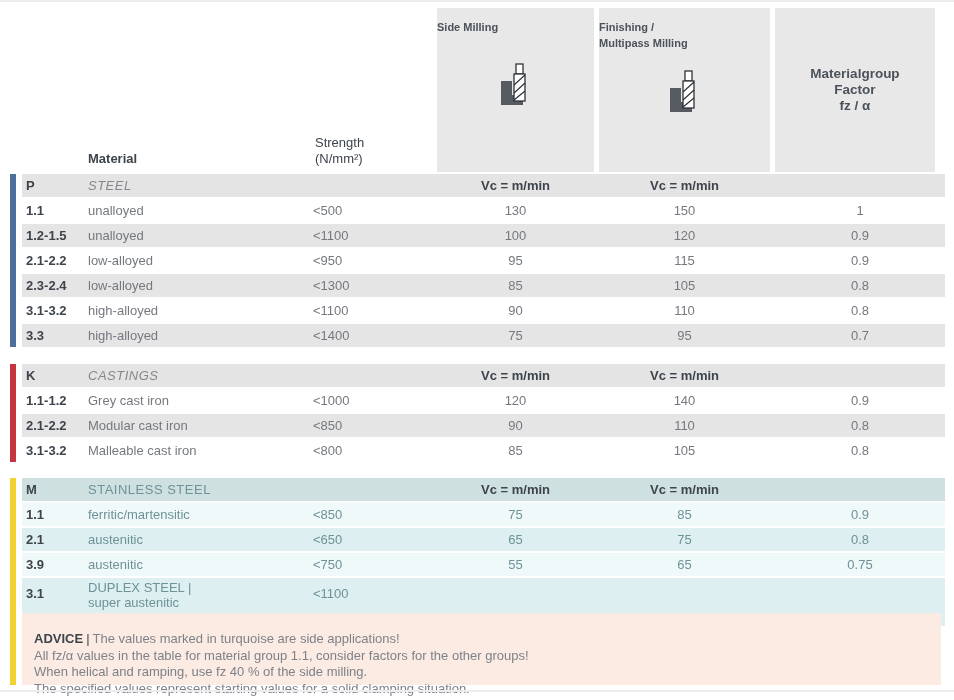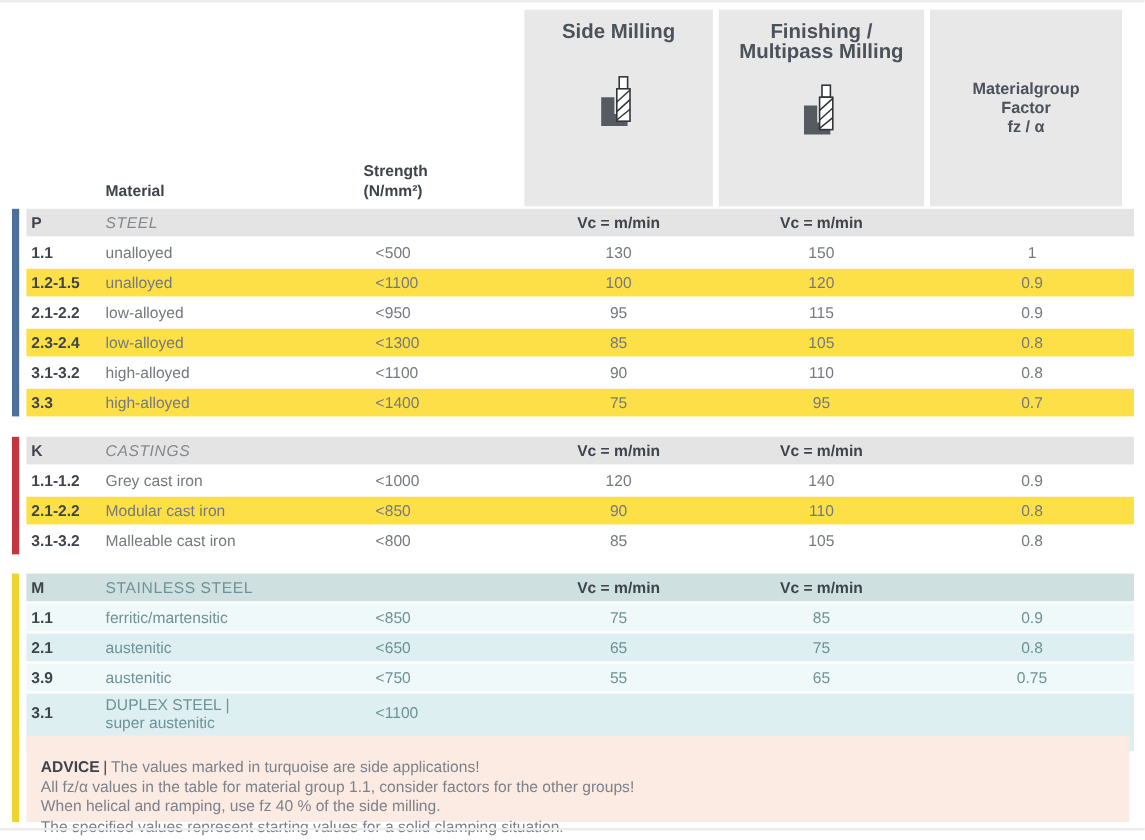--- a/index.html
+++ b/index.html
@@ -6,29 +6,29 @@
   .page{position:relative;width:954px;height:700px;background:#ffffff;overflow:hidden;
         font-family:"Liberation Sans","DejaVu Sans",sans-serif;}
   .hairline-top{position:absolute;left:0;top:0;width:954px;height:2px;background:#ececec;}
   .hairline-bottom{position:absolute;left:0;top:690px;width:954px;height:2px;background:#ececec;}
 
   
   .hdr-box{position:absolute;top:8px;height:164px;background:#e8e8e8;}
   .box-side{left:437px;width:157px;}
   .box-fin{left:599px;width:171px;}
   .box-fac{left:775px;width:160px;}
-  .hdr-title{padding-top:11px;text-align:center;font-weight:bold;font-size:17px;
+  .hdr-title{padding-top:11px;text-align:left;font-weight:bold;font-size:11px;
              line-height:16px;color:#4b525a;}
   .tool-icon{position:absolute;left:50%;top:55px;transform:translateX(-50%);}
   .fac-text{position:absolute;left:0;top:58px;width:100%;text-align:center;font-weight:bold;
             font-size:13.5px;line-height:16px;color:#4b525a;}
 
   
   .lbl-material{position:absolute;left:88px;top:151px;font-weight:bold;font-size:13px;color:#3e444c;}
-  .lbl-strength{position:absolute;left:303px;top:135px;font-weight:bold;font-size:13px;
+  .lbl-strength{position:absolute;left:315px;top:135px;font-weight:normal;font-size:13px;
                 line-height:16px;color:#3e444c;}
 
   
   .bar{position:absolute;left:10px;width:6px;}
   .bar-p{top:174px;height:173px;background:#4d6f9b;}
   .bar-k{top:364px;height:98px;background:#c43540;}
   .bar-m{top:478px;height:207px;background:#f1d230;}
 
   
   .section{position:absolute;left:22px;width:923px;}
@@ -41,21 +41,21 @@
   .c-mat{left:66px;width:220px;}
   .c-str{left:291px;width:120px;}
   .c-side{left:415px;width:157px;text-align:center;}
   .c-fin{left:577px;width:171px;text-align:center;}
   .c-fac{left:753px;width:170px;text-align:center;}
   .vc{font-weight:bold;color:#3e444c;}
   .sec-title{color:#84888d;letter-spacing:0.5px;font-style:italic;}
 
   .bg-headgray{background:#e4e4e4;}
   .bg-white{background:#ffffff;}
-  .bg-altgray{background:#fde047;}
+  .bg-altgray{background:#e5e5e5;}
   .bg-mhead{background:#cfe0e1;}
   .bg-mlight{background:#f0f9f9;}
   .bg-mmid{background:#ddeff0;}
   .m-text{color:#6d9297;}
   .m-title{color:#6d9297;letter-spacing:0.5px;}
   .two-line{line-height:15px;padding-top:2px;}
 
   
   .advice{position:absolute;left:22px;top:613px;width:919px;height:72px;background:#fcebe3;
           padding-top:18px;box-sizing:border-box;}

